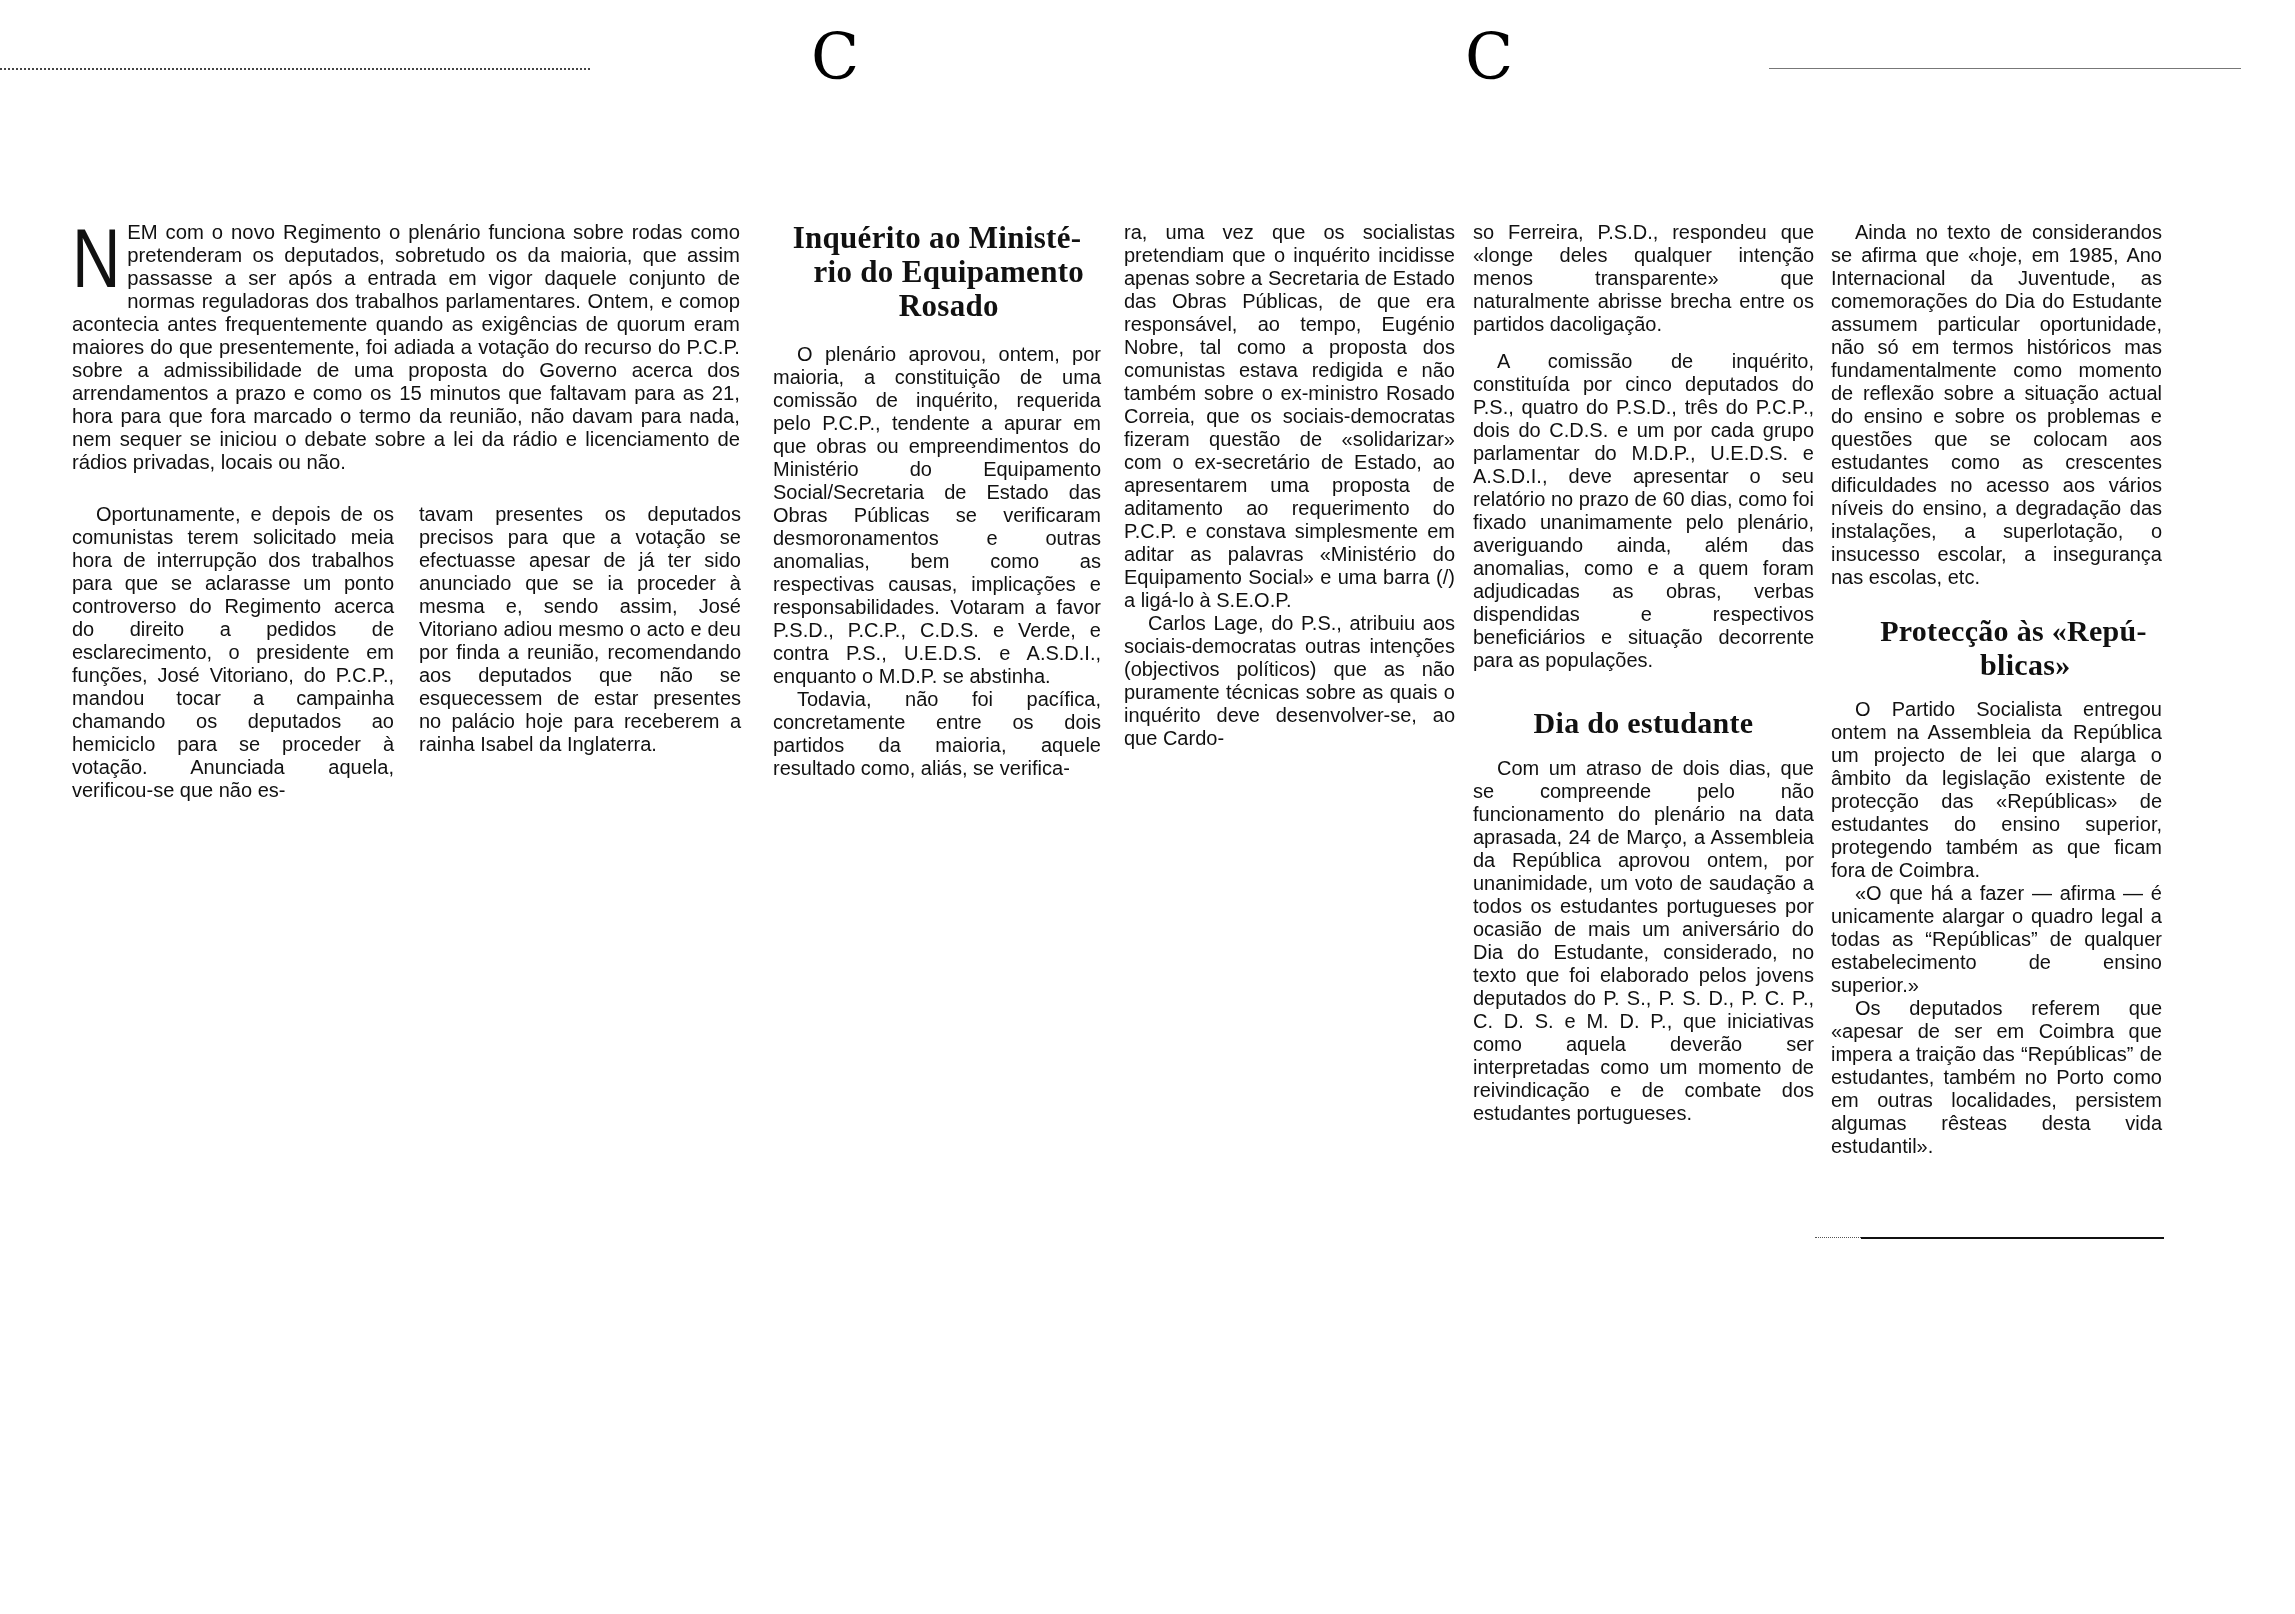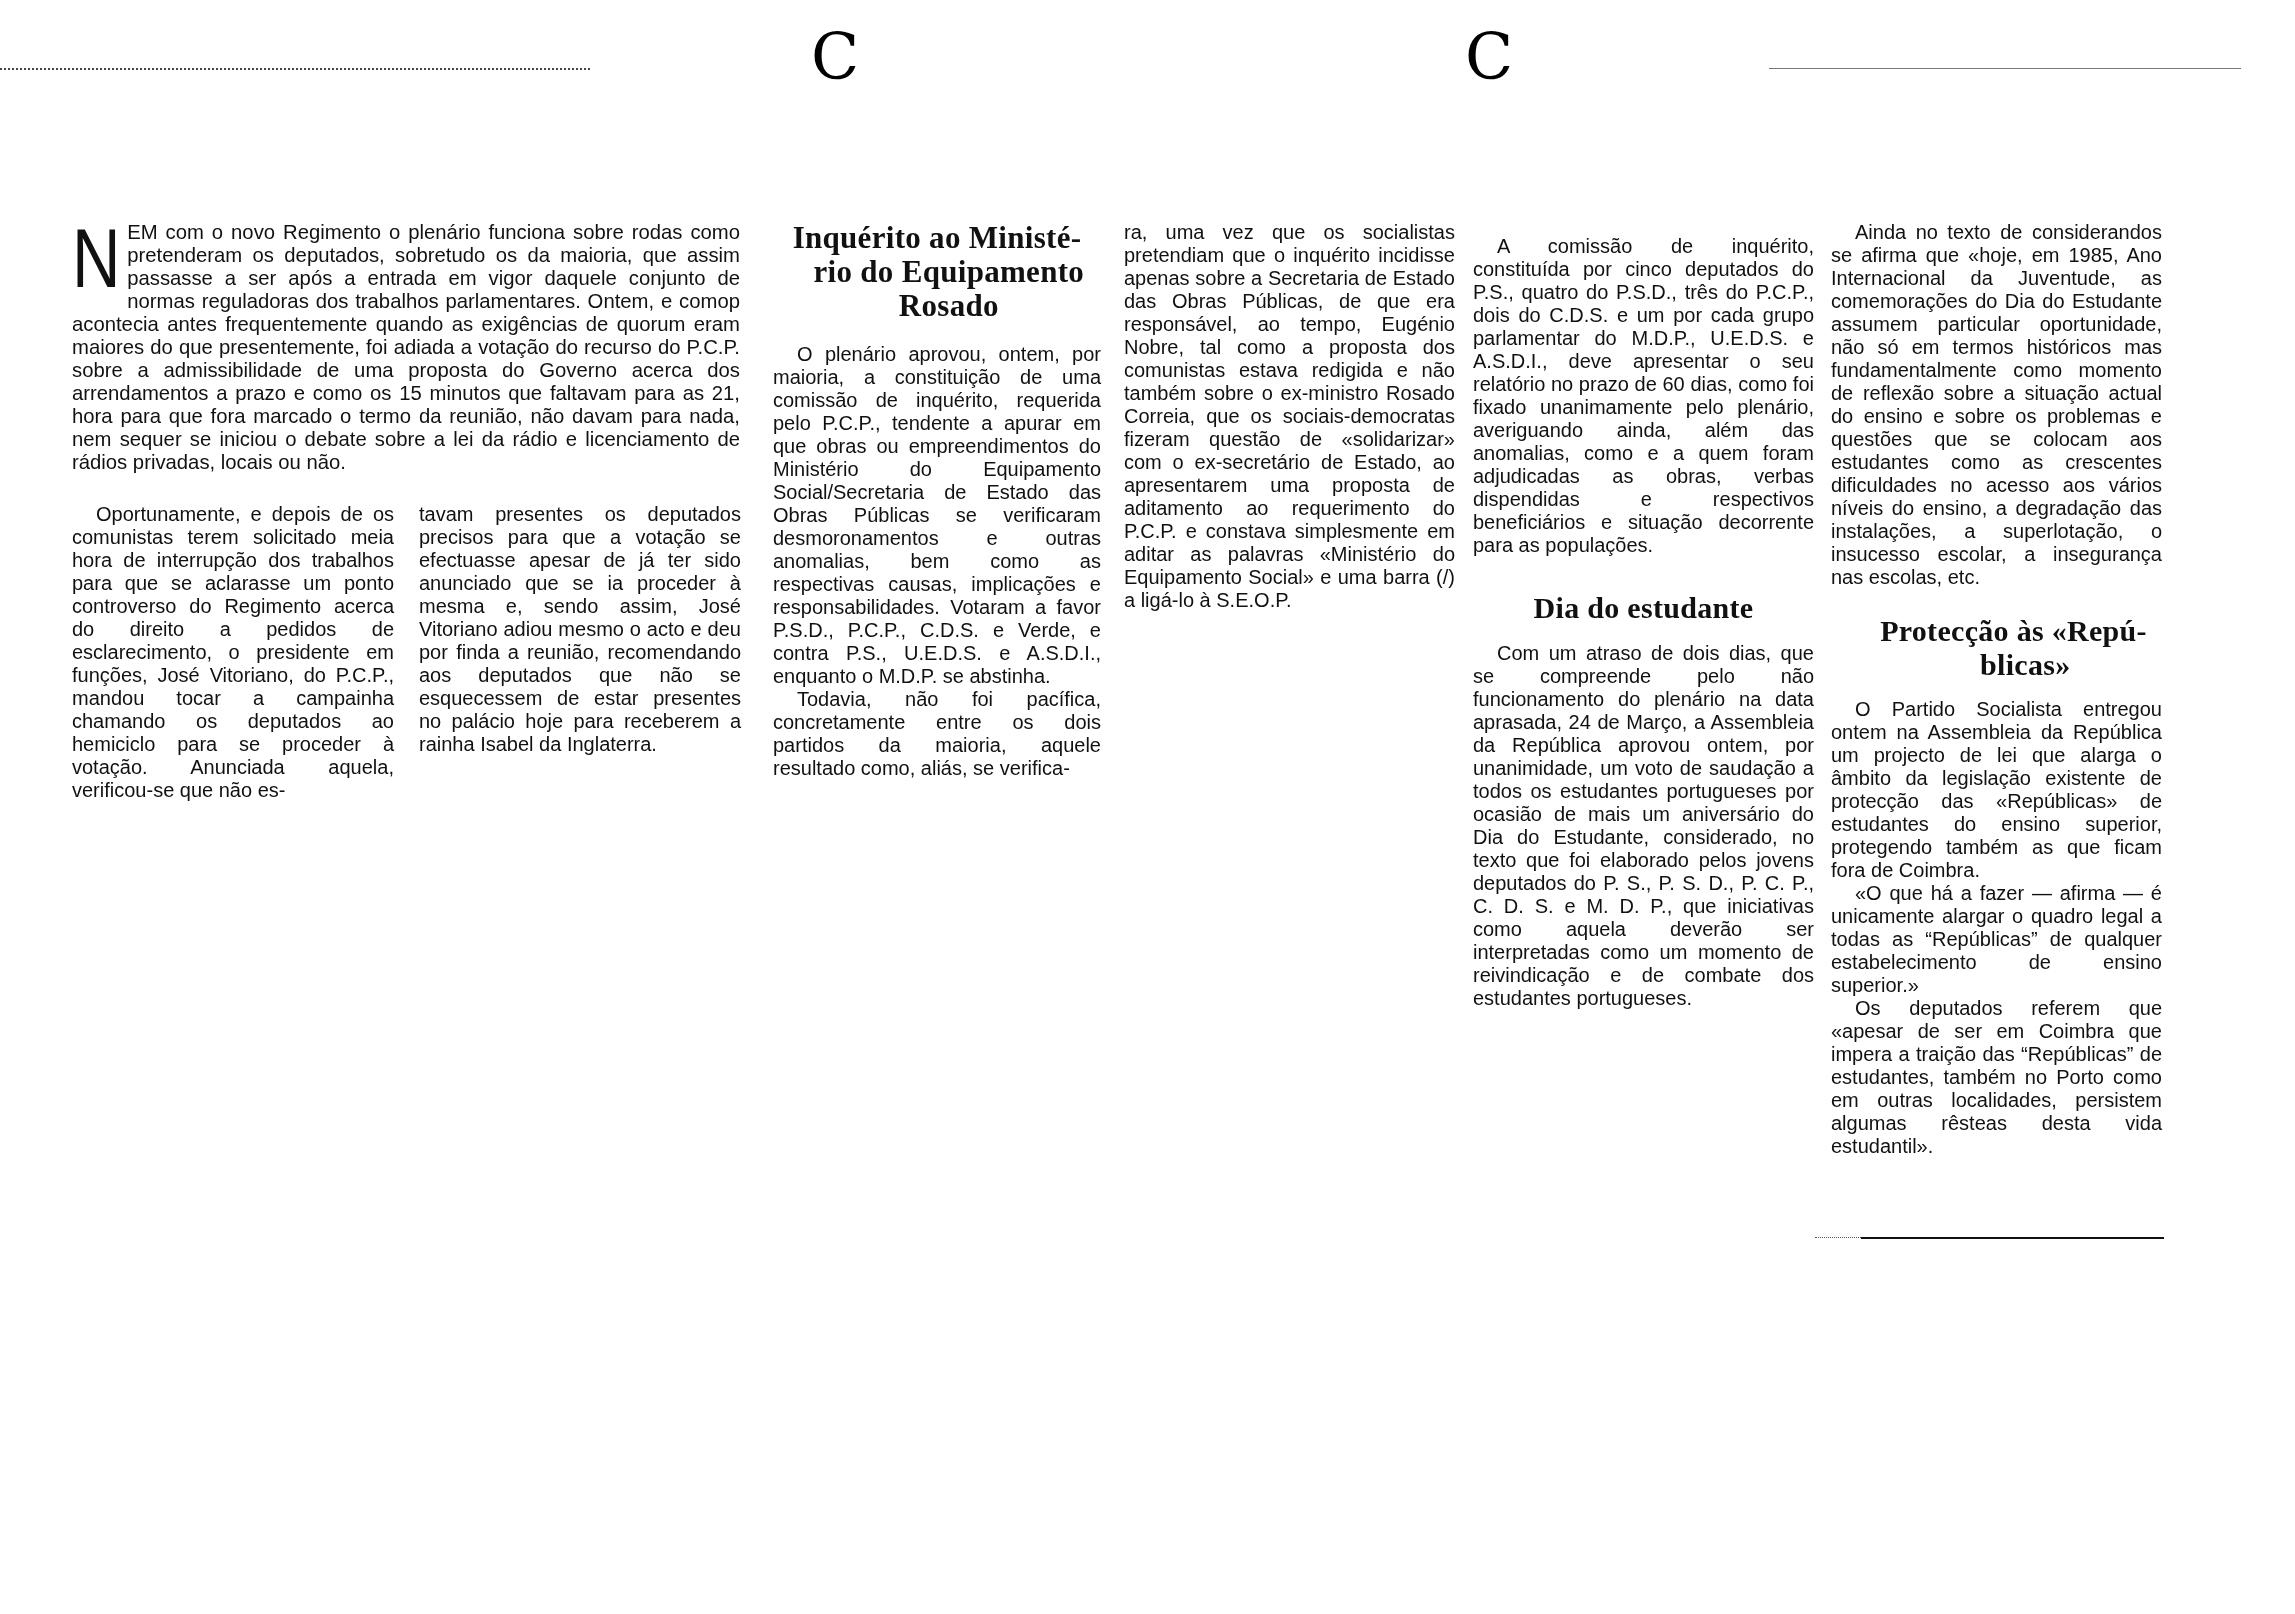--- a/index.html
+++ b/index.html
@@ -48,23 +48,25 @@
     <div>Inquérito ao Ministé-</div>
     <div style="padding-left:23.6px;">rio do Equipamento</div>
     <div style="padding-left:23.6px;">Rosado</div>
   </div>
   <p>O plenário aprovou, ontem, por maioria, a constituição de uma comissão de inquérito, requerida pelo P.C.P., tendente a apurar em que obras ou empreendimentos do Ministério do Equipamento Social/Secretaria de Estado das Obras Públicas se verificaram desmoronamentos e outras anomalias, bem como as respectivas causas, implicações e responsabilidades. Votaram a favor P.S.D., P.C.P., C.D.S. e Verde, e contra P.S., U.E.D.S. e A.S.D.I., enquanto o M.D.P. se abstinha.</p>
   <p>Todavia, não foi pacífica, concretamente entre os dois partidos da maioria, aquele resultado como, aliás, se verifica-</p>
 </div>
 
 <div class="col" style="left:1124px; top:221px; width:331px;">
   <p class="noindent">ra, uma vez que os socialistas pretendiam que o inquérito incidisse apenas sobre a Secretaria de Estado das Obras Públicas, de que era responsável, ao tempo, Eugénio Nobre, tal como a proposta dos comunistas estava redigida e não também sobre o ex-ministro Rosado Correia, que os sociais-democratas fizeram questão de «solidarizar» com o ex-secretário de Estado, ao apresentarem uma proposta de aditamento ao requerimento do P.C.P. e constava simplesmente em aditar as palavras «Ministério do Equipamento Social» e uma barra (/) a ligá-lo à S.E.O.P.</p>
+  <p>Carlos Lage, do P.S., atribuiu aos sociais-democratas outras intenções (objectivos políticos) que as não puramente técnicas sobre as quais o inquérito deve desenvolver-se, ao que Cardo-</p>
 </div>
 
 <div class="col" style="left:1473px; top:221px; width:341px;">
+  <p class="noindent">so Ferreira, P.S.D., respondeu que «longe deles qualquer intenção menos transparente» que naturalmente abrisse brecha entre os partidos dacoligação.</p>
   <p style="margin-top:14.4px;">A comissão de inquérito, constituída por cinco deputados do P.S., quatro do P.S.D., três do P.C.P., dois do C.D.S. e um por cada grupo parlamentar do M.D.P., U.E.D.S. e A.S.D.I., deve apresentar o seu relatório no prazo de 60 dias, como foi fixado unanimamente pelo plenário, averiguando ainda, além das anomalias, como e a quem foram adjudicadas as obras, verbas dispendidas e respectivos beneficiários e situação decorrente para as populações.</p>
   <div class="headline small" style="margin-top:34px; margin-bottom:17px;">Dia do estudante</div>
   <p>Com um atraso de dois dias, que se compreende pelo não funcionamento do plenário na data aprasada, 24 de Março, a Assembleia da República aprovou ontem, por unanimidade, um voto de saudação a todos os estudantes portugueses por ocasião de mais um aniversário do Dia do Estudante, considerado, no texto que foi elaborado pelos jovens deputados do P. S., P. S. D., P. C. P., C. D. S. e M. D. P., que iniciativas como aquela deverão ser interpretadas como um momento de reivindicação e de combate dos estudantes portugueses.</p>
 </div>
 
 <div class="col" style="left:1831px; top:221px; width:331px;">
   <p>Ainda no texto de considerandos se afirma que «hoje, em 1985, Ano Internacional da Juventude, as comemorações do Dia do Estudante assumem particular oportunidade, não só em termos históricos mas fundamentalmente como momento de reflexão sobre a situação actual do ensino e sobre os problemas e questões que se colocam aos estudantes como as crescentes dificuldades no acesso aos vários níveis do ensino, a degradação das instalações, a superlotação, o insucesso escolar, a insegurança nas escolas, etc.</p>
   <div class="headline small" style="margin-top:25px; margin-bottom:15.7px;margin-left:34px;">
     <div>Protecção às «Repú-</div>
     <div style="padding-left:23.6px;">blicas»</div>

